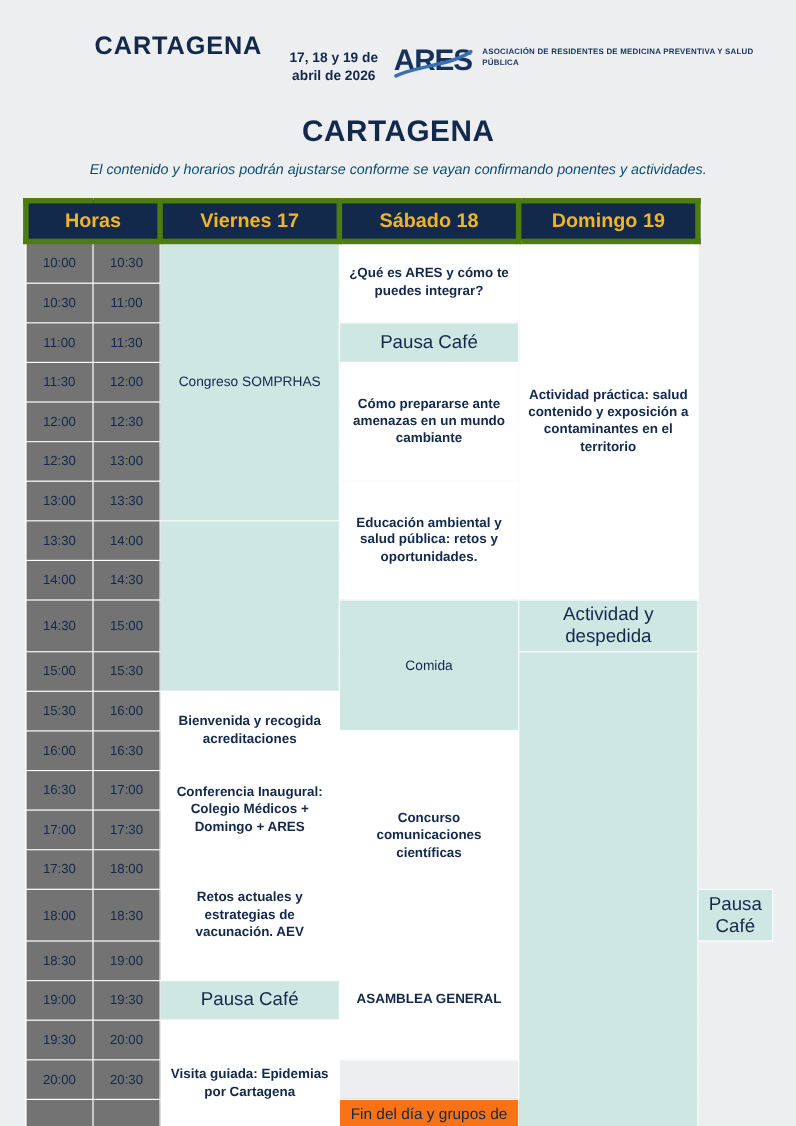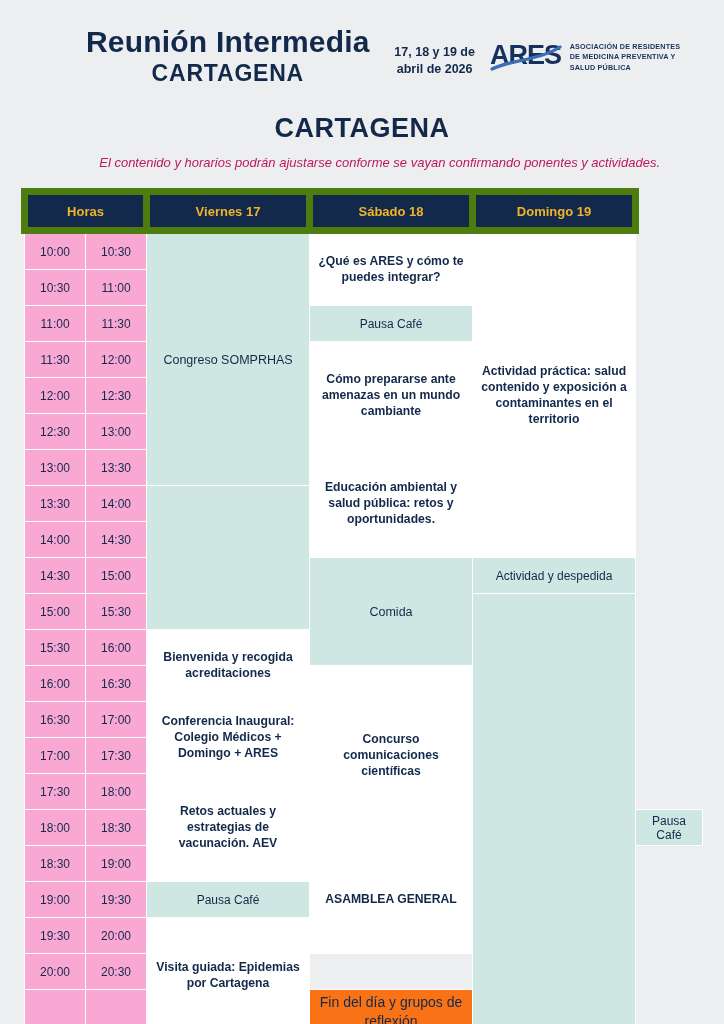--- a/index.html
+++ b/index.html
@@ -89,58 +89,58 @@
   
   .programa {
     text-align: center;
     font-size: 27px;
     font-weight: bold;
     color: #13294b;
     letter-spacing: .5px;
     margin-top: 26px;
   }
   .note {
-    text-align: right;
+    text-align: center;
     font-style: italic;
     font-size: 13px;
-    color: #be185d;
+    color: #0c4a6e;
     line-height: 1.45;
     margin: 10px 64px 0 64px;
   }
 
   
   .table-wrap {
     margin: 16px 21px 0 21px;
   }
   table.schedule {
     border-collapse: collapse;
     table-layout: fixed;
     width: 682px;
     font-size: 12px;
   }
   table.schedule th {
     background: #13294b;
     color: #f0b429;
-    font-size: 13px;
+    font-size: 18px;
     font-weight: bold;
     height: 30px;
-    border: 7px solid #4d7c0f;
+    border: 5px solid #4d7c0f;
   }
   table.schedule td {
     border: 1px solid #ffffff;
     text-align: center;
     vertical-align: middle;
     padding: 3px 6px;
     height: 29px;
   }
   .col-time { width: 61px; }
   .col-day  { width: 163px; }
 
   td.time {
-    background: #f9a8d4;
+    background: #737373;
     color: #13294b;
     font-size: 12px;
     border-color: #ffffff;
   }
   td.post {
     background: #dbe4f7;
     color: #13294b;
     font-size: 12.5px;
   }
   td.empty {
@@ -156,21 +156,21 @@
   td.sess-plain {
     background: #f97316;
     font-weight: normal;
     font-size: 14px;
     line-height: 1.3;
     color: #13294b;
   }
   td.break {
     background: #cfe7e2;
     font-weight: normal;
-    font-size: 12px;
+    font-size: 17px;
     color: #13294b;
   }
   td.meal {
     background: #cfe7e2;
     font-weight: normal;
     font-size: 12.5px;
     color: #13294b;
   }
   td.congress {
     background: #cfe7e2;
@@ -185,21 +185,20 @@
     color: #13294b;
   }
 </style>
 </head>
 <body>
 
 <div class="page">
 
   <div class="header">
     <div class="title-block">
-      <div class="title-main">Reunión Intermedia</div>
       <div class="title-sub">CARTAGENA</div>
     </div>
     <div class="dates">17, 18 y 19 de abril de 2026</div>
     <div class="brand">
       <div class="brand-mark">
         <svg width="72" height="34" viewBox="0 0 72 34">
           <text x="0" y="26" font-family="Liberation Sans, sans-serif" font-size="27" font-weight="bold" fill="#16325c" letter-spacing="-1">ARES</text>
           <path d="M2 31 C20 22, 50 22, 70 9" stroke="#3a6fb5" stroke-width="3.2" fill="none" stroke-linecap="round"></path>
         </svg>
       </div>

